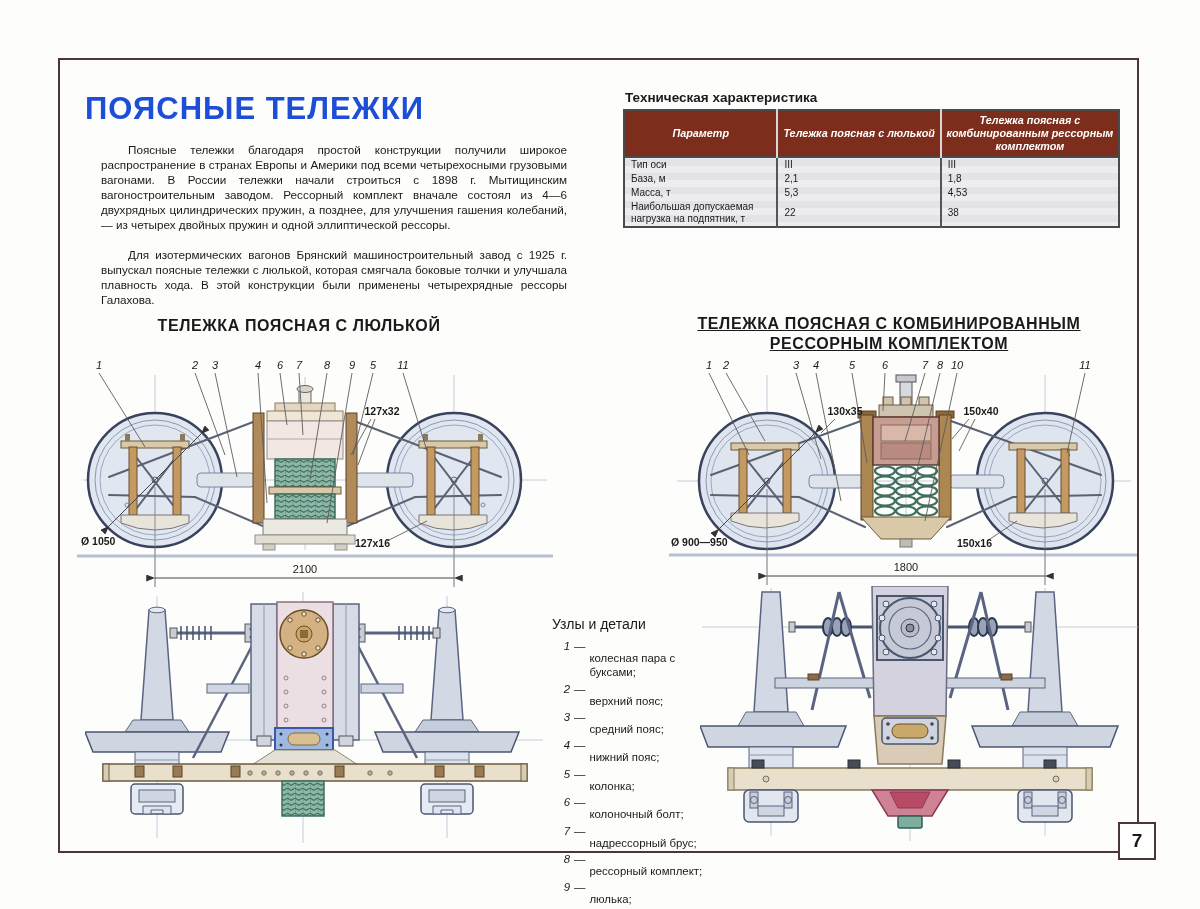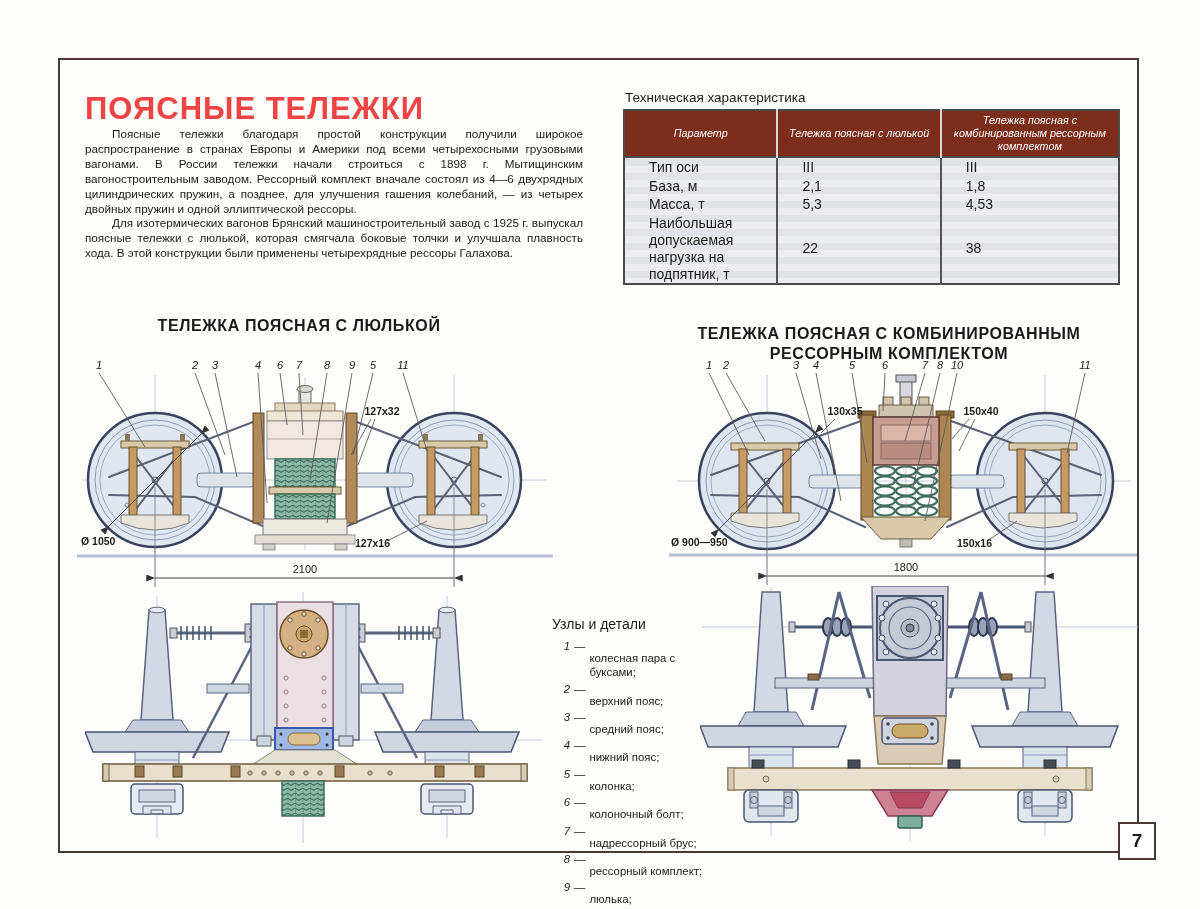--- a/index.html
+++ b/index.html
@@ -6,39 +6,39 @@
   body{
     width:1200px;height:909px;position:relative;background:#fdfdfc;
     font-family:"Liberation Sans", sans-serif;color:#1a1a1a;overflow:hidden;
   }
   .frame{position:absolute;left:58px;top:58px;width:1077px;height:791px;
     border:2px solid #4c3636;}
   .pagenum{position:absolute;left:1118px;top:822px;width:34px;height:34px;
     background:#fff;border:2px solid #4c3636;display:flex;align-items:center;justify-content:center;
     font-size:19px;font-weight:bold;z-index:5;}
   .title{position:absolute;left:85px;top:70px;font-size:31px;letter-spacing:1px;
-    color:#ef4444;font-weight:bold;}
+    color:#1d4ed8;font-weight:bold;}
   .intro{position:absolute;left:85px;top:127px;width:498px;font-size:11.7px;
     line-height:14.9px;text-align:justify;}
-  .intro p{margin:0;text-indent:27px;}
+  .intro p{margin:16px;text-indent:27px;}
   .spec{position:absolute;left:623px;top:90px;width:497px;}
-  .spec-title{font-size:13.5px;font-weight:normal;margin:0 0 4px 2px;}
+  .spec-title{font-size:13.5px;font-weight:bold;margin:0 0 4px 2px;}
   table.spec-tbl{width:100%;border-collapse:collapse;border:2px solid #4a4a4a;
     background:repeating-linear-gradient(180deg,#ededf0 0 7px,#e2e3e7 7px 14px);}
-  table.spec-tbl th{background:#7c2d1b;color:#fff;font-style:italic;font-weight:normal;
+  table.spec-tbl th{background:#7c2d1b;color:#fff;font-style:italic;font-weight:bold;
     font-size:10.8px;line-height:1.2;padding:3px 4px;text-align:center;border-left:2px solid #d8d8d8;}
   table.spec-tbl th:first-child{border-left:none;}
   table.spec-tbl thead{border-bottom:2px solid #4a4a4a;}
-  table.spec-tbl td{font-size:14px;line-height:1.2;padding:1px 24px;border-left:2px solid #555;}
+  table.spec-tbl td{font-size:10px;line-height:1.2;padding:1px 6px;border-left:2px solid #555;}
   table.spec-tbl td:first-child{border-left:none;}
   td.val{text-align:left;}
   .col-p{width:31%;}.col-a{width:33%;}.col-b{width:36%;}
   .dia-title{position:absolute;font-weight:bold;font-size:16px;letter-spacing:.6px;text-align:center;}
   #dtl{left:85px;top:317px;width:428px;}
-  #dtr{left:680px;top:324px;width:418px;line-height:1.25;}
+  #dtr{left:680px;top:314px;width:418px;line-height:1.25;text-decoration:underline;}
   .abs{position:absolute;}
   .parts{position:absolute;left:552px;top:616px;width:152px;}
   .parts-title{font-size:14px;font-weight:normal;margin-bottom:7px;}
   .part{display:flex;font-size:11.4px;line-height:1.26;margin-bottom:2px;}
   .pn{width:18px;text-align:right;flex:none;font-style:italic;}
   .pdash{margin:0 4px;flex:none;}
   .pt{flex:1;margin-top:12px;}
   svg text{fill:#1a1a1a;}
   .co{font-size:11px;font-style:italic;text-anchor:middle;}
   .dimb{font-size:10.5px;font-weight:bold;}

